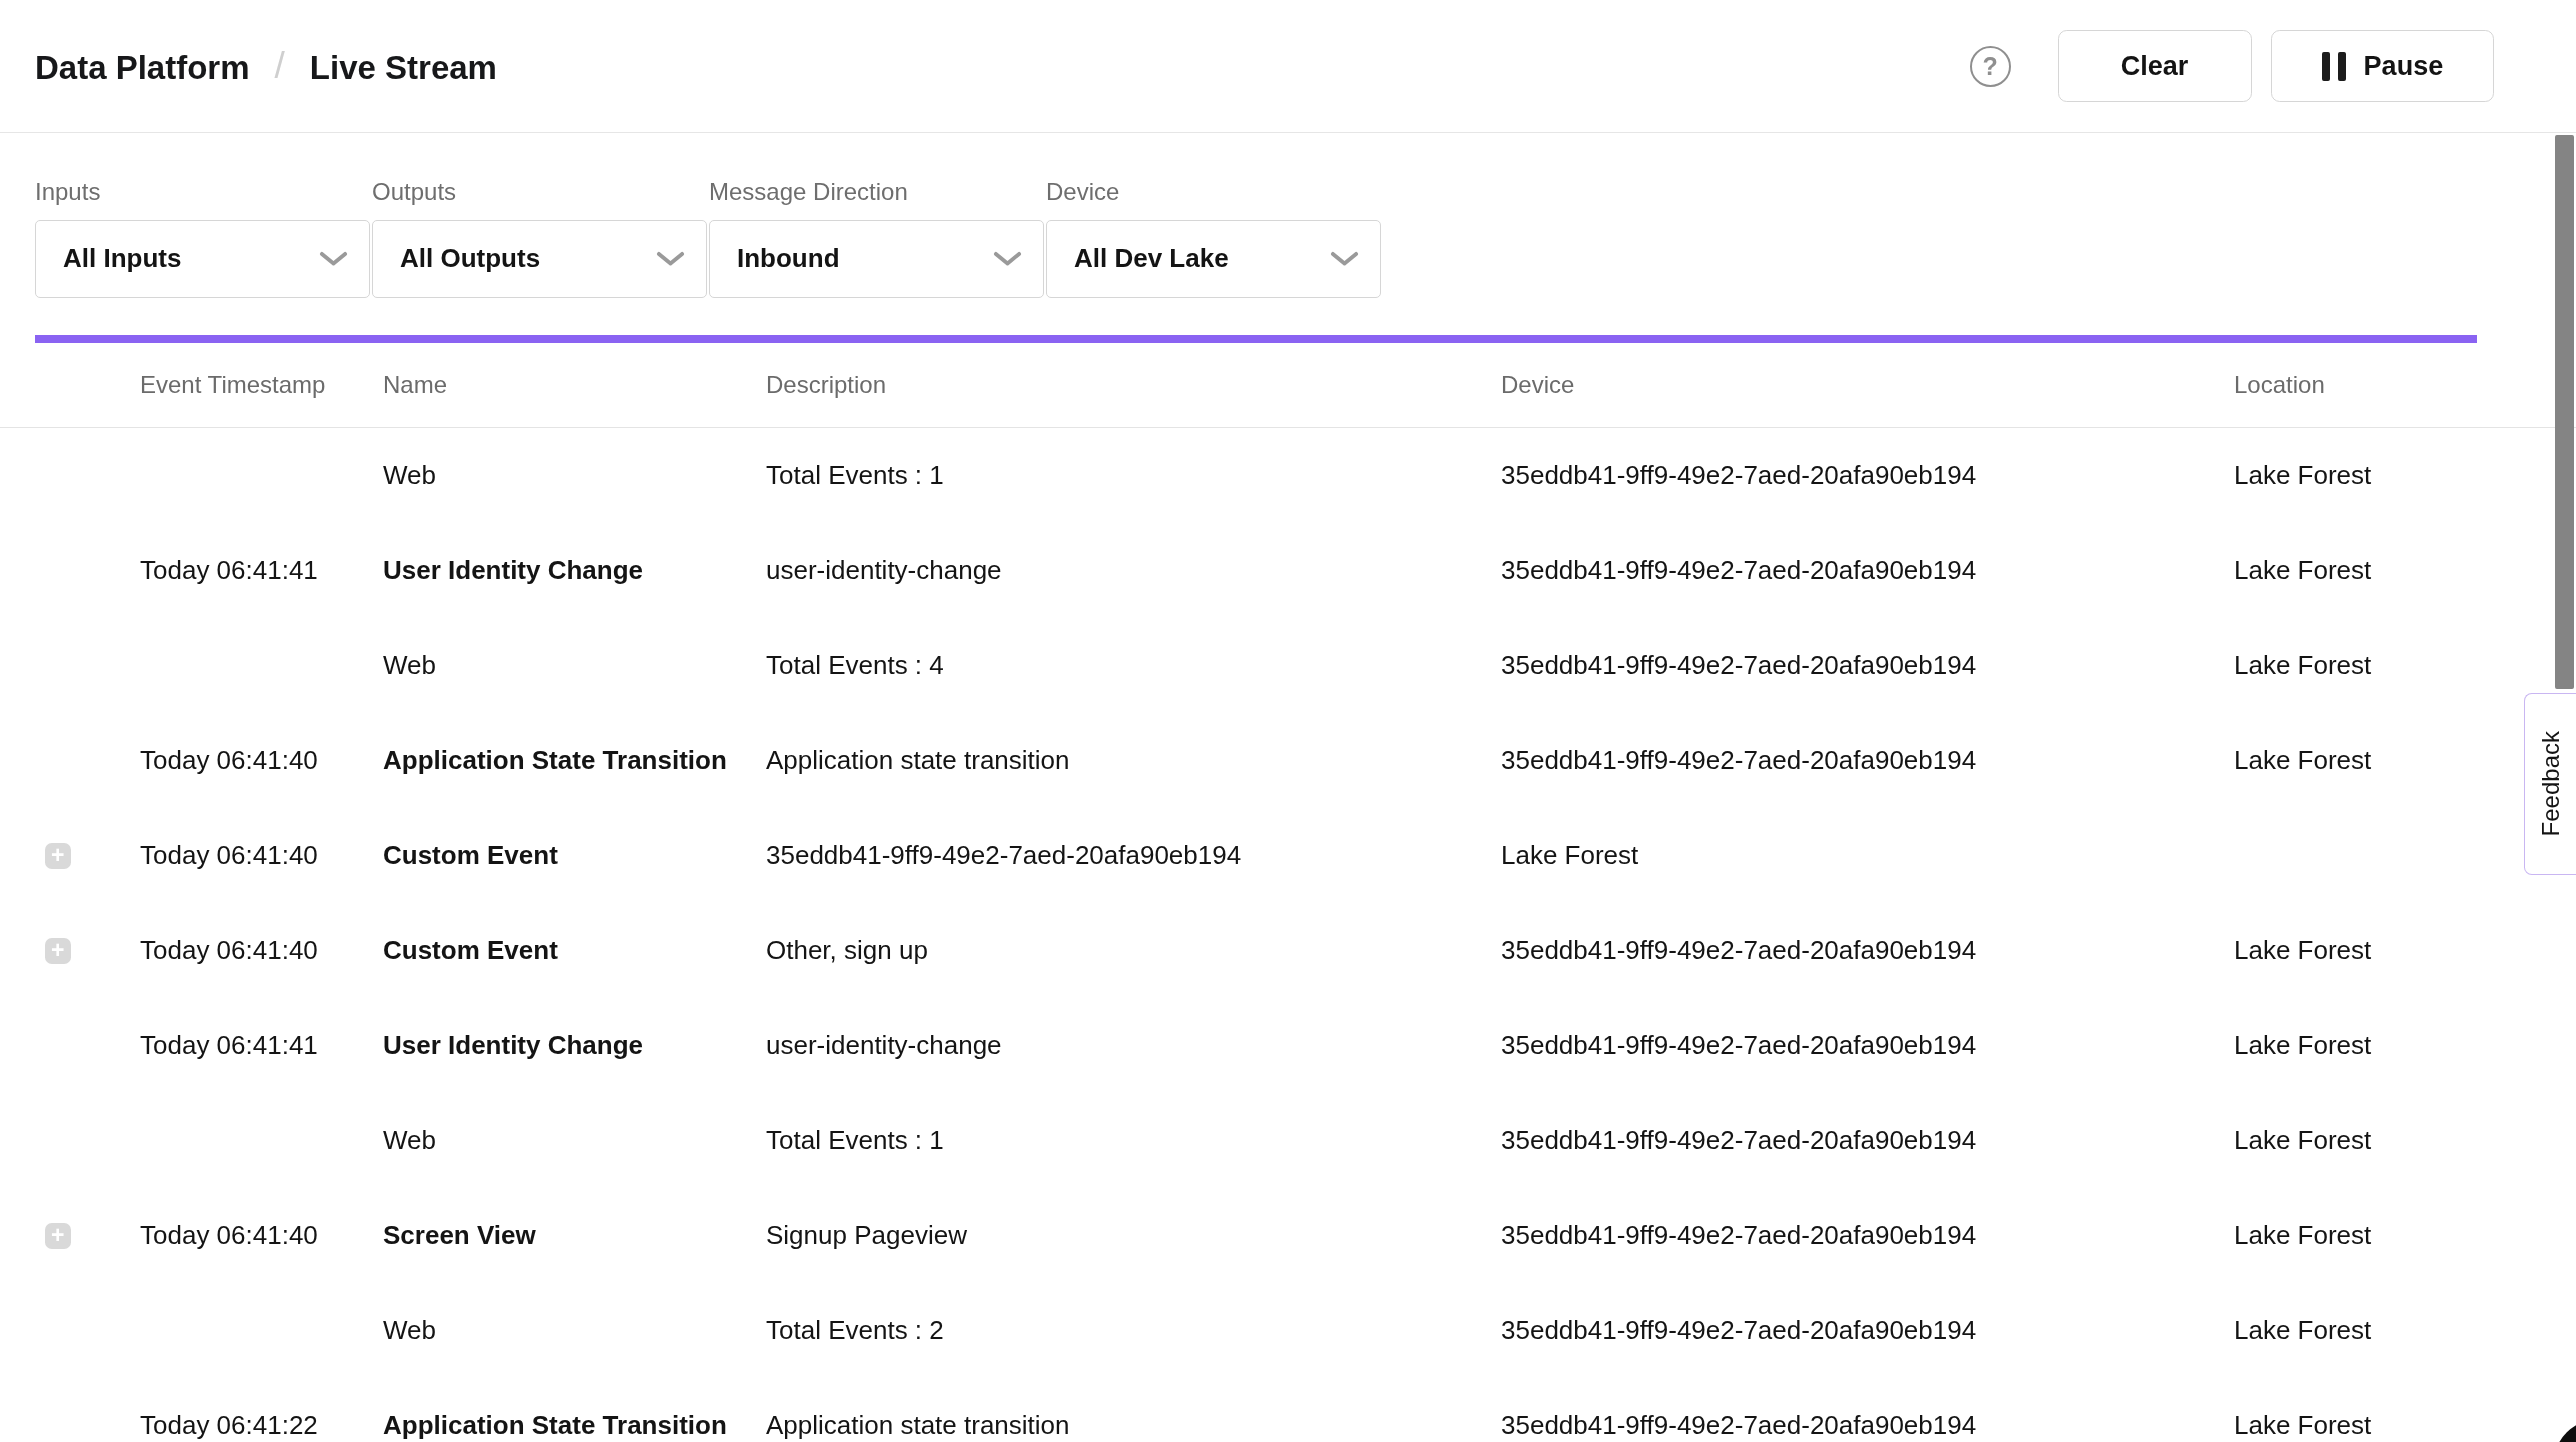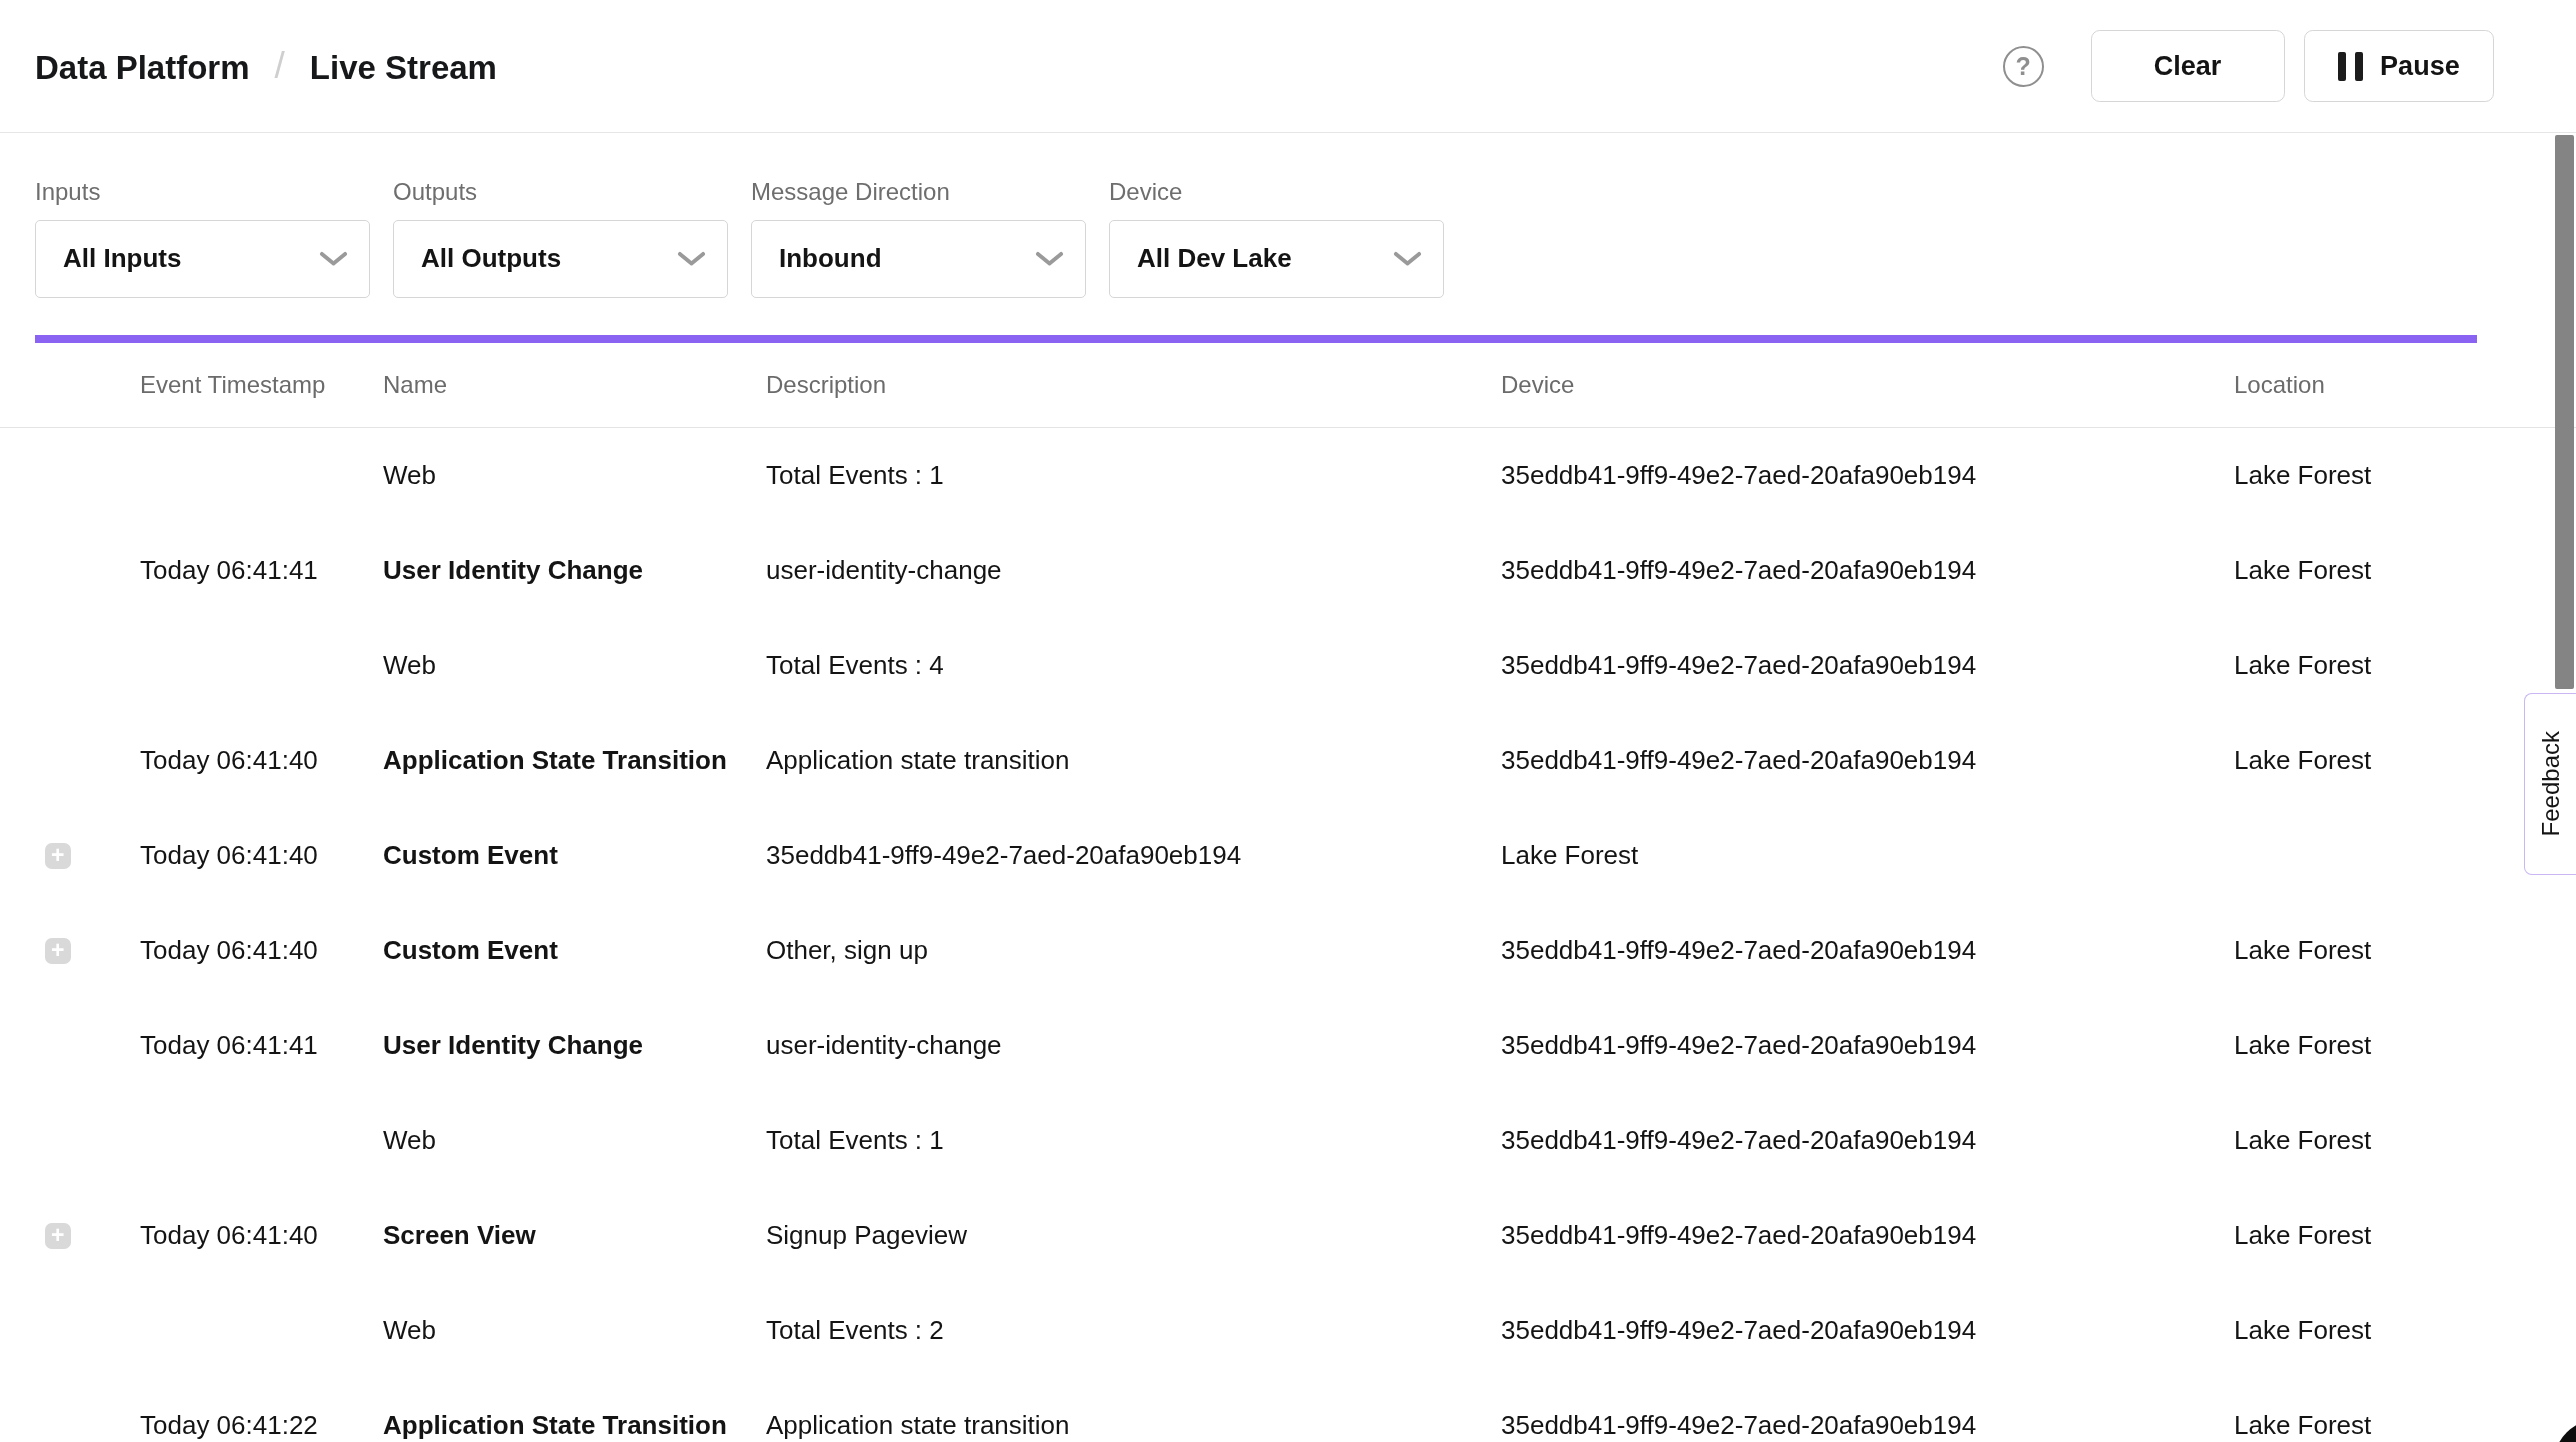--- a/index.html
+++ b/index.html
@@ -29,26 +29,26 @@
     margin-right:47px; cursor:pointer; user-select:none;
   }
   .btn {
     height:72px; background:#fff;
     border:1px solid #d6d6d6; border-radius:8.7px;
     font-size:27px; font-weight:700; color:#141414;
     display:flex; align-items:center; justify-content:center; gap:17.5px;
     cursor:pointer; font-family:inherit;
   }
   .btn-clear { width:194px; margin-right:19.4px; }
-  .btn-pause { width:190px; }
+  .btn-pause { width:223px; }
   .pause-icon { display:flex; gap:8.7px; }
   .pause-icon i { display:block; width:7.8px; height:29px; background:#1c1c1c; border-radius:1.9px; }
 
   
-  .filters { display:flex; gap:23px; margin:45px 0 0 35px; }
+  .filters { display:flex; gap:2px; margin:45px 0 0 35px; }
   .filter { width:335px; }
   .filter-label { font-size:24px; color:#6e6e6e; margin-bottom:13.6px; }
   .dropdown {
     height:78px; border:1px solid #d6d6d6; border-radius:5px; background:#fff;
     display:flex; align-items:center; justify-content:space-between;
     padding:0 21.4px 0 27px;
     font-size:26px; font-weight:700; color:#141414; cursor:pointer;
   }
   .chevron { flex:0 0 auto; }
 

